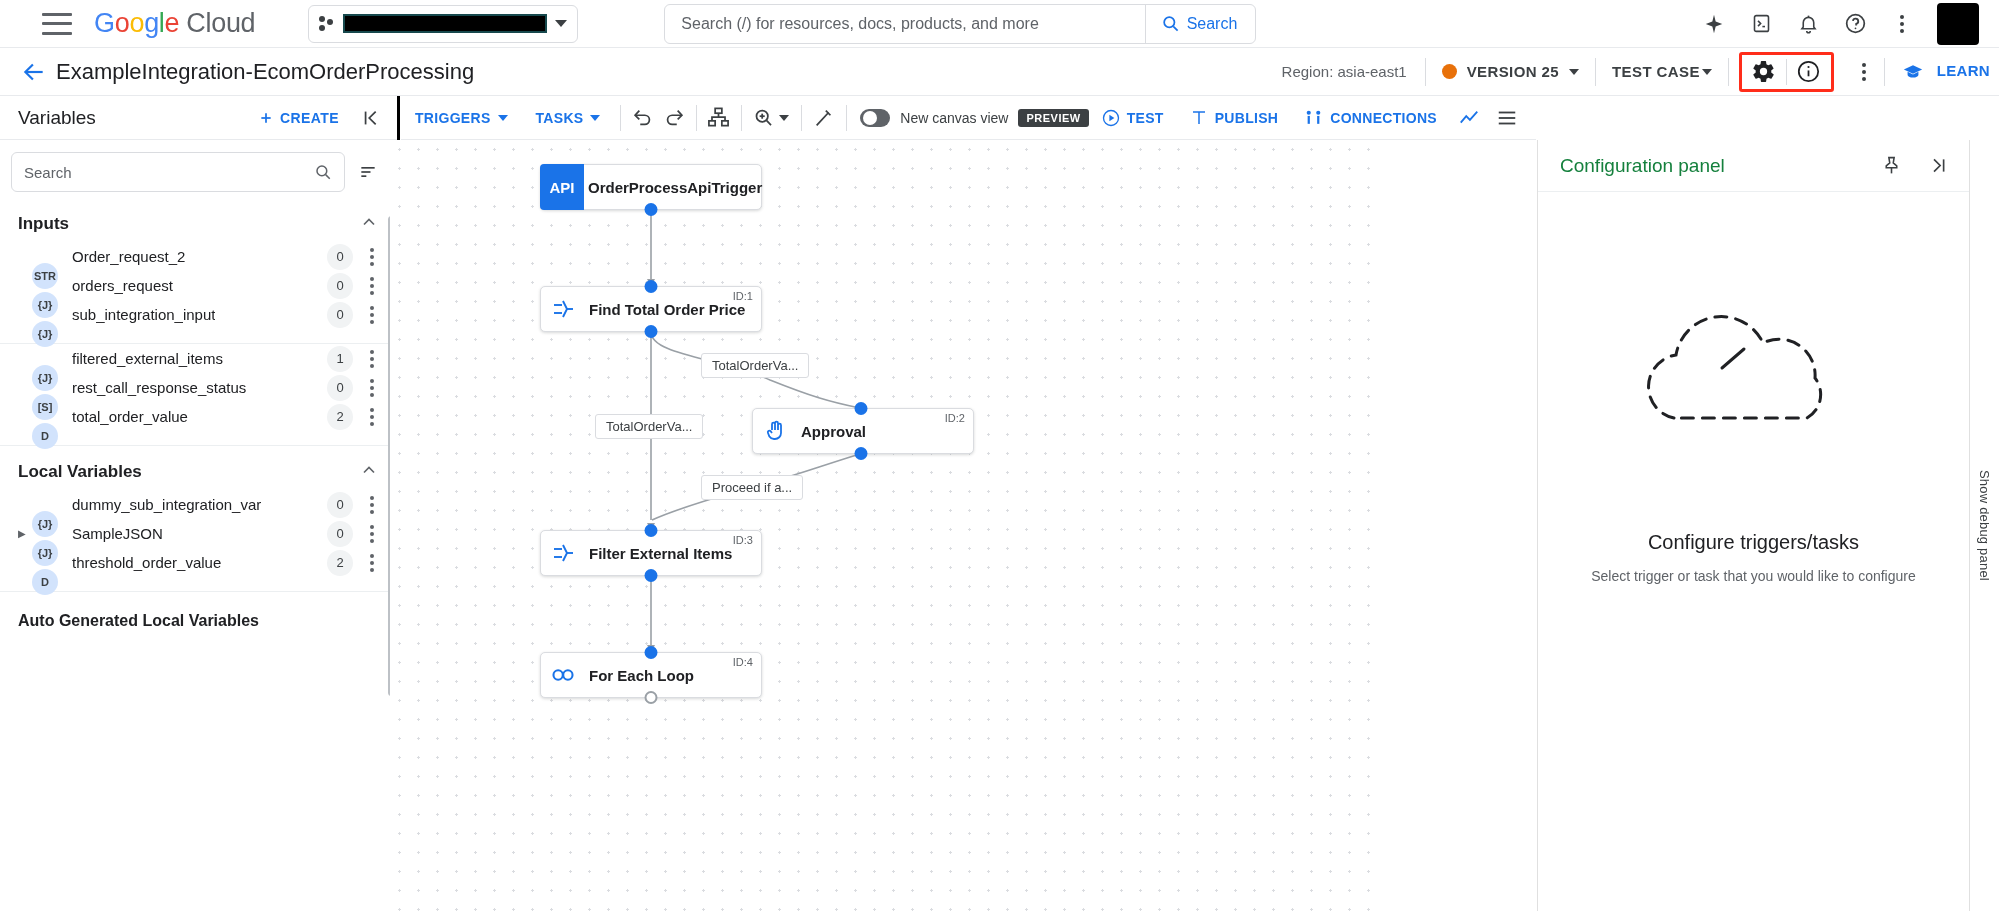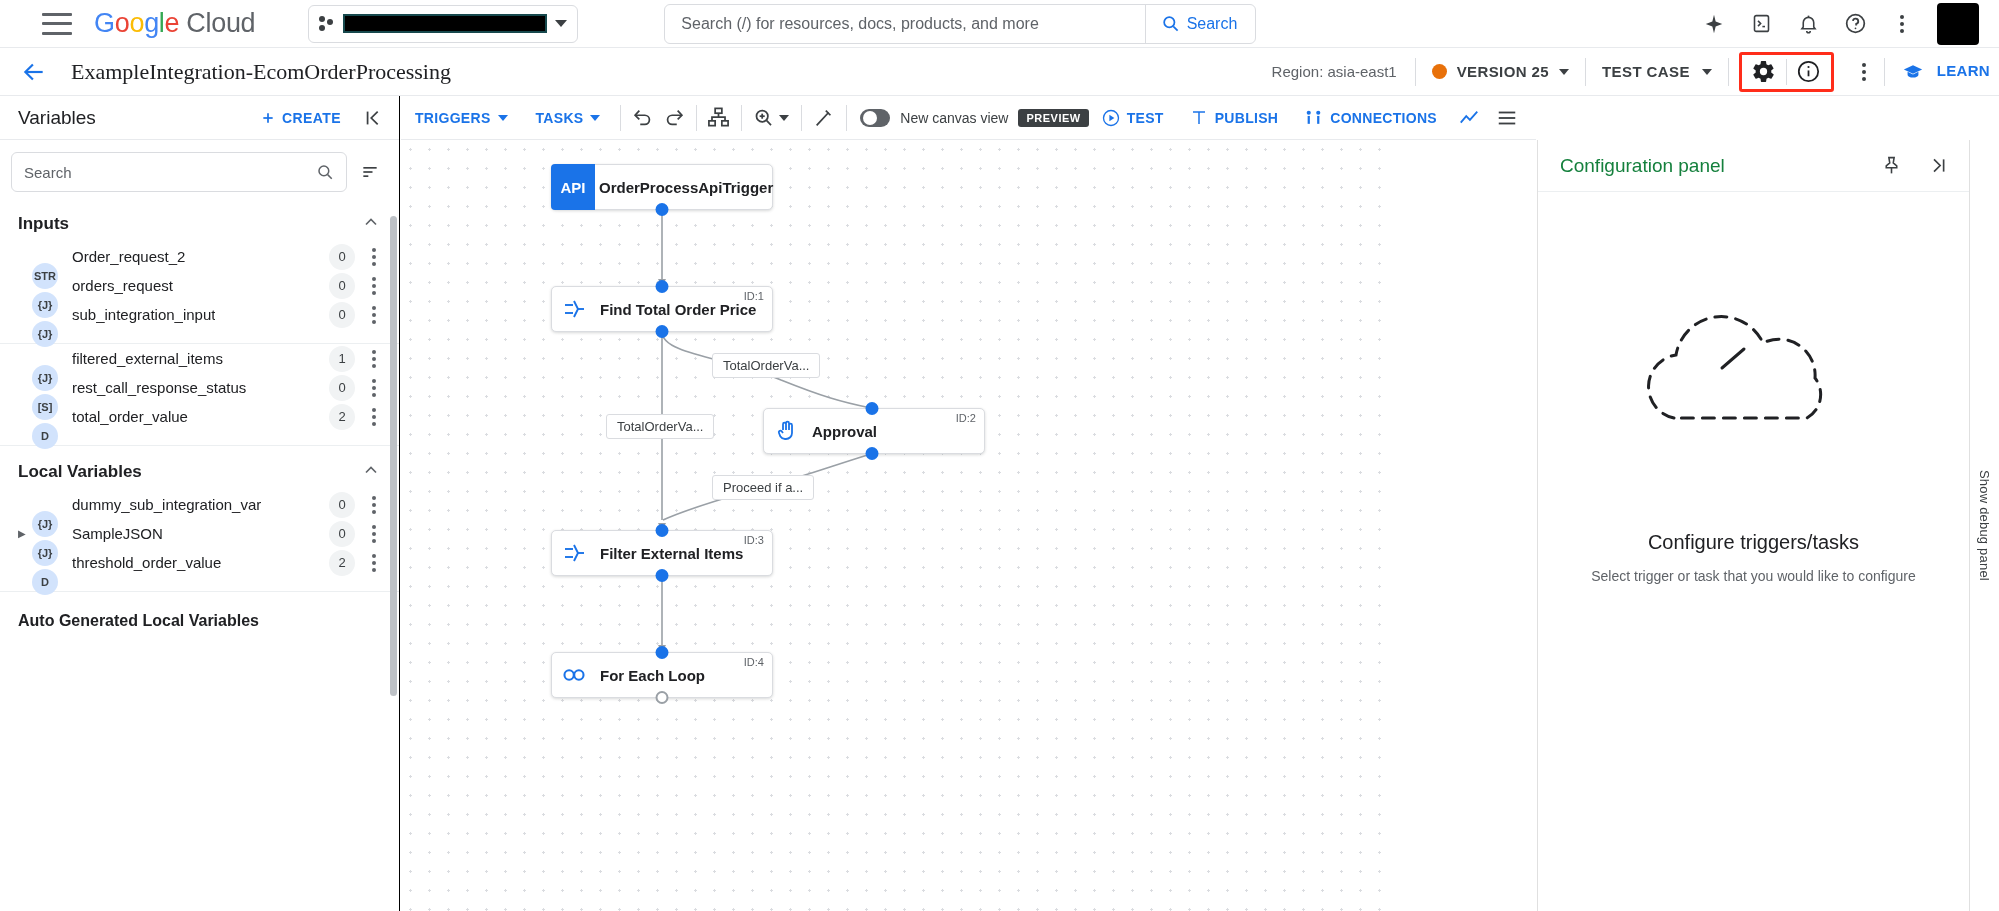--- a/index.html
+++ b/index.html
@@ -67,44 +67,44 @@
     margin-left: 8px; margin-right: 10px; cursor: pointer; }
 
   
   .titlebar {
     position: absolute; top: 48px; left: 0; width: 1999px; height: 48px;
     display: flex; align-items: center; border-bottom: 1px solid #e8eaed; background:#fff;
   }
   .back-arrow { margin-left: 14px; width: 40px; height: 40px; display:flex;
     align-items:center; justify-content:center; color:#1a73e8; cursor:pointer;
     font-size: 25px; }
-  .page-title { margin-left: 17px; font-size: 22px; color: #202124; white-space: nowrap; font-family: Liberation Serif, serif; }
+  .page-title { margin-left: 2px; font-size: 22px; color: #202124; white-space: nowrap; }
   .tb-right { margin-left: auto; display: flex; align-items: center; height: 100%; }
   .region-label { color: #5f6368; font-size: 15px; padding-right: 18px; white-space: nowrap; padding-left: 8px; }
   .vdiv { width: 1px; height: 28px; background: #dadce0; }
   .version-btn { display: flex; align-items: center; gap: 10px; padding: 0 16px;
     cursor: pointer; white-space: nowrap; }
   .vdot { width: 15px; height: 15px; border-radius: 50%; background: #e8710a; }
   .btxt { font-size: 15px; font-weight: bold; color: #3c4043; letter-spacing: .4px; }
   .dncaret { width:0;height:0;border-left:5px solid transparent;
     border-right:5px solid transparent;border-top:6px solid #3c4043; }
-  .testcase-btn { display:flex; align-items:center; gap:12px; padding: 0 16px;
+  .testcase-btn { display:flex; align-items:center; gap:2px; padding: 0 16px;
     cursor:pointer; white-space: nowrap; }
   .redbox { display: flex; align-items: center; border: 3px solid #ff2d1a;
     border-radius: 3px; height: 40px; margin: 0 10px; }
   .redbox .ticon { width: 44px; height: 36px; }
   .gear-sep { width:1px; height:26px; background:#dadce0; }
   .learn-btn { display:flex; align-items:flex-start; gap:14px; color:#1a73e8;
     font-size:15px; font-weight:bold; padding: 0 9px 0 18px; cursor:pointer;
     letter-spacing:.3px; white-space: nowrap; }
 
   
   .varpanel {
     position: absolute; top: 96px; left: 0; width: 400px; height: 815px;
-    border-right: 1px solid #000000; background: #fff; overflow: hidden;
+    border-right: 3px solid #000000; background: #fff; overflow: hidden;
   }
   .vp-head { height: 44px; display:flex; align-items:center; padding: 0 14px 0 18px;
     border-bottom: 1px solid #e8eaed; }
   .vp-title { font-size: 19px; color: #202124; }
   .vp-create { margin-left: auto; color:#1a73e8; font-size:14px; font-weight:bold;
     display:flex; align-items:center; gap:6px; cursor:pointer; letter-spacing:.4px; }
   .vp-collapse { margin-left: 22px; color:#3c4043; cursor:pointer; display:flex;
     align-items:center; }
   .vp-search-row { padding: 12px 14px 6px 11px; display:flex; align-items:center; gap:8px; }
   .vp-search { flex:1; height: 40px; border:1px solid #dadce0; border-radius:6px;
@@ -154,21 +154,21 @@
     border-radius:50%; background:#fff; top:2px; left:3px; }
   .ncv-label { font-size:14px; color:#3c4043; margin-left:10px; white-space:nowrap; }
   .preview-chip { margin-left:10px; background:#3c4043; color:#fff; font-size:11px;
     font-weight:bold; padding:3px 8px; border-radius:3px; letter-spacing:.5px; }
   .ct-action { display:flex; align-items:center; gap:7px; padding:0 13px;
     color:#1a73e8; font-size:14px; font-weight:bold; cursor:pointer; letter-spacing:.3px;
     white-space:nowrap; }
 
   
   .canvas {
-    position:absolute; top:140px; left:401px; width:988px; height:771px;
+    position:absolute; top:140px; left:390px; width:988px; height:771px;
     background-color:#fff;
     background-image: radial-gradient(#dadce0 1.1px, transparent 1.1px);
     background-size: 19px 19px; overflow:hidden;text-decoration:underline;
   }
   .node {
     position:absolute; height:46px; background:#fff; border:1px solid #dadce0;
     border-radius:5px; display:flex; align-items:center; box-shadow:0 1px 3px rgba(60,64,67,.2);
     cursor:pointer;
   }
   .node-icon { width:44px; height:44px; display:flex; align-items:center;

